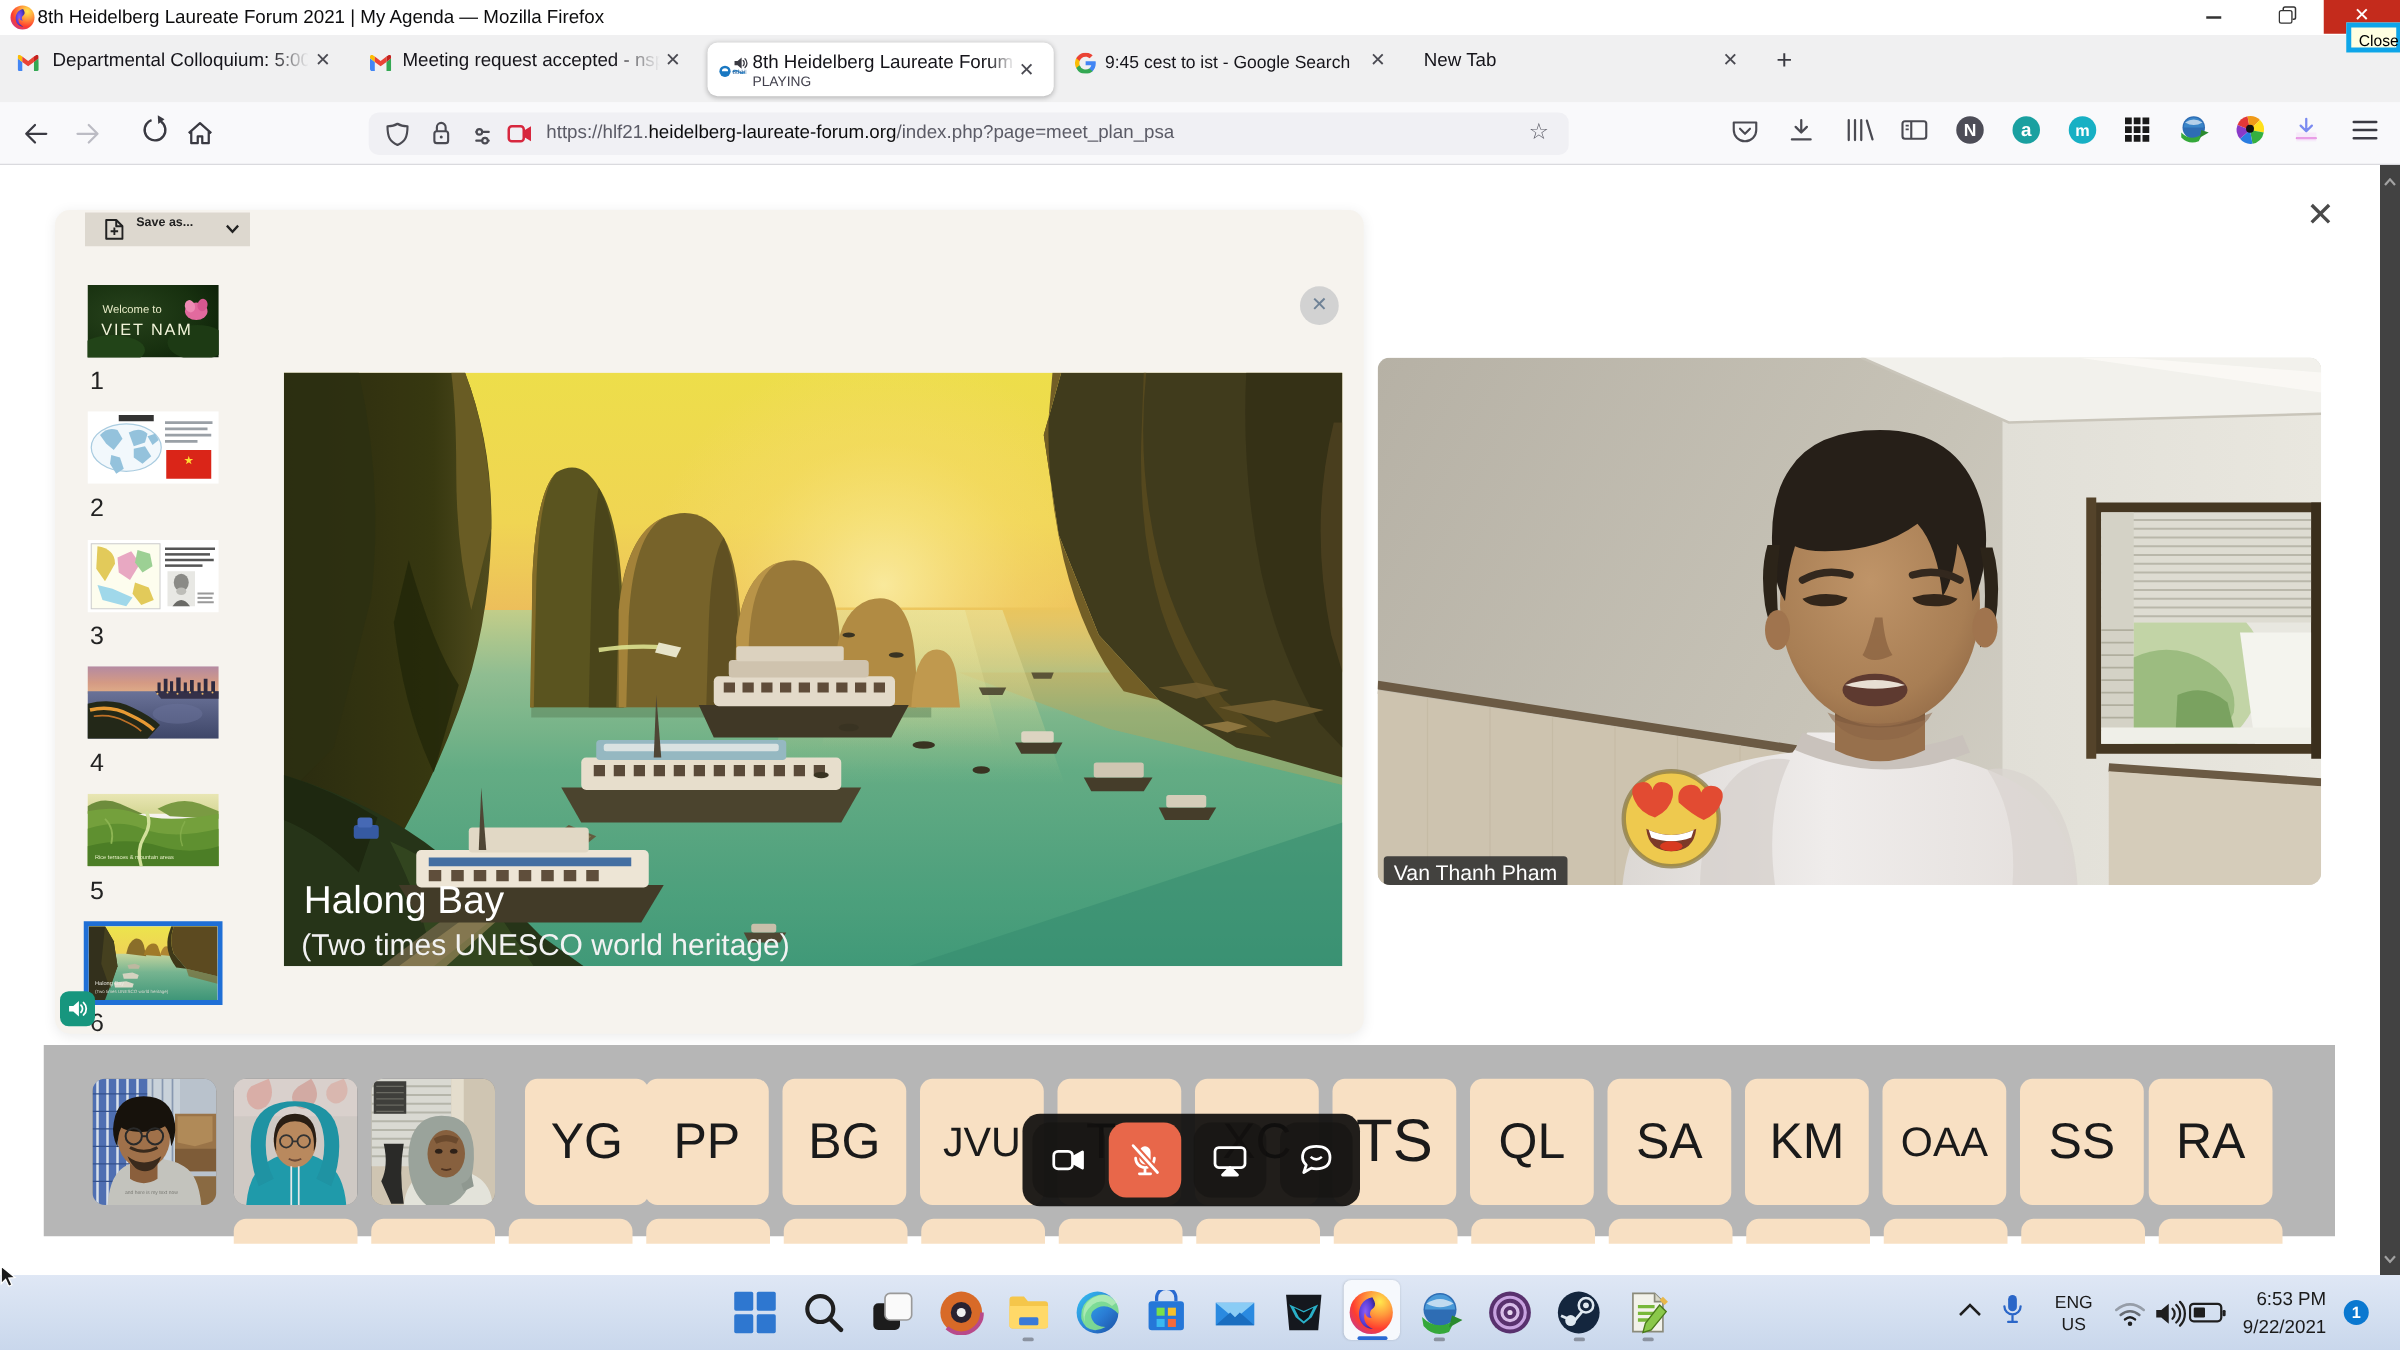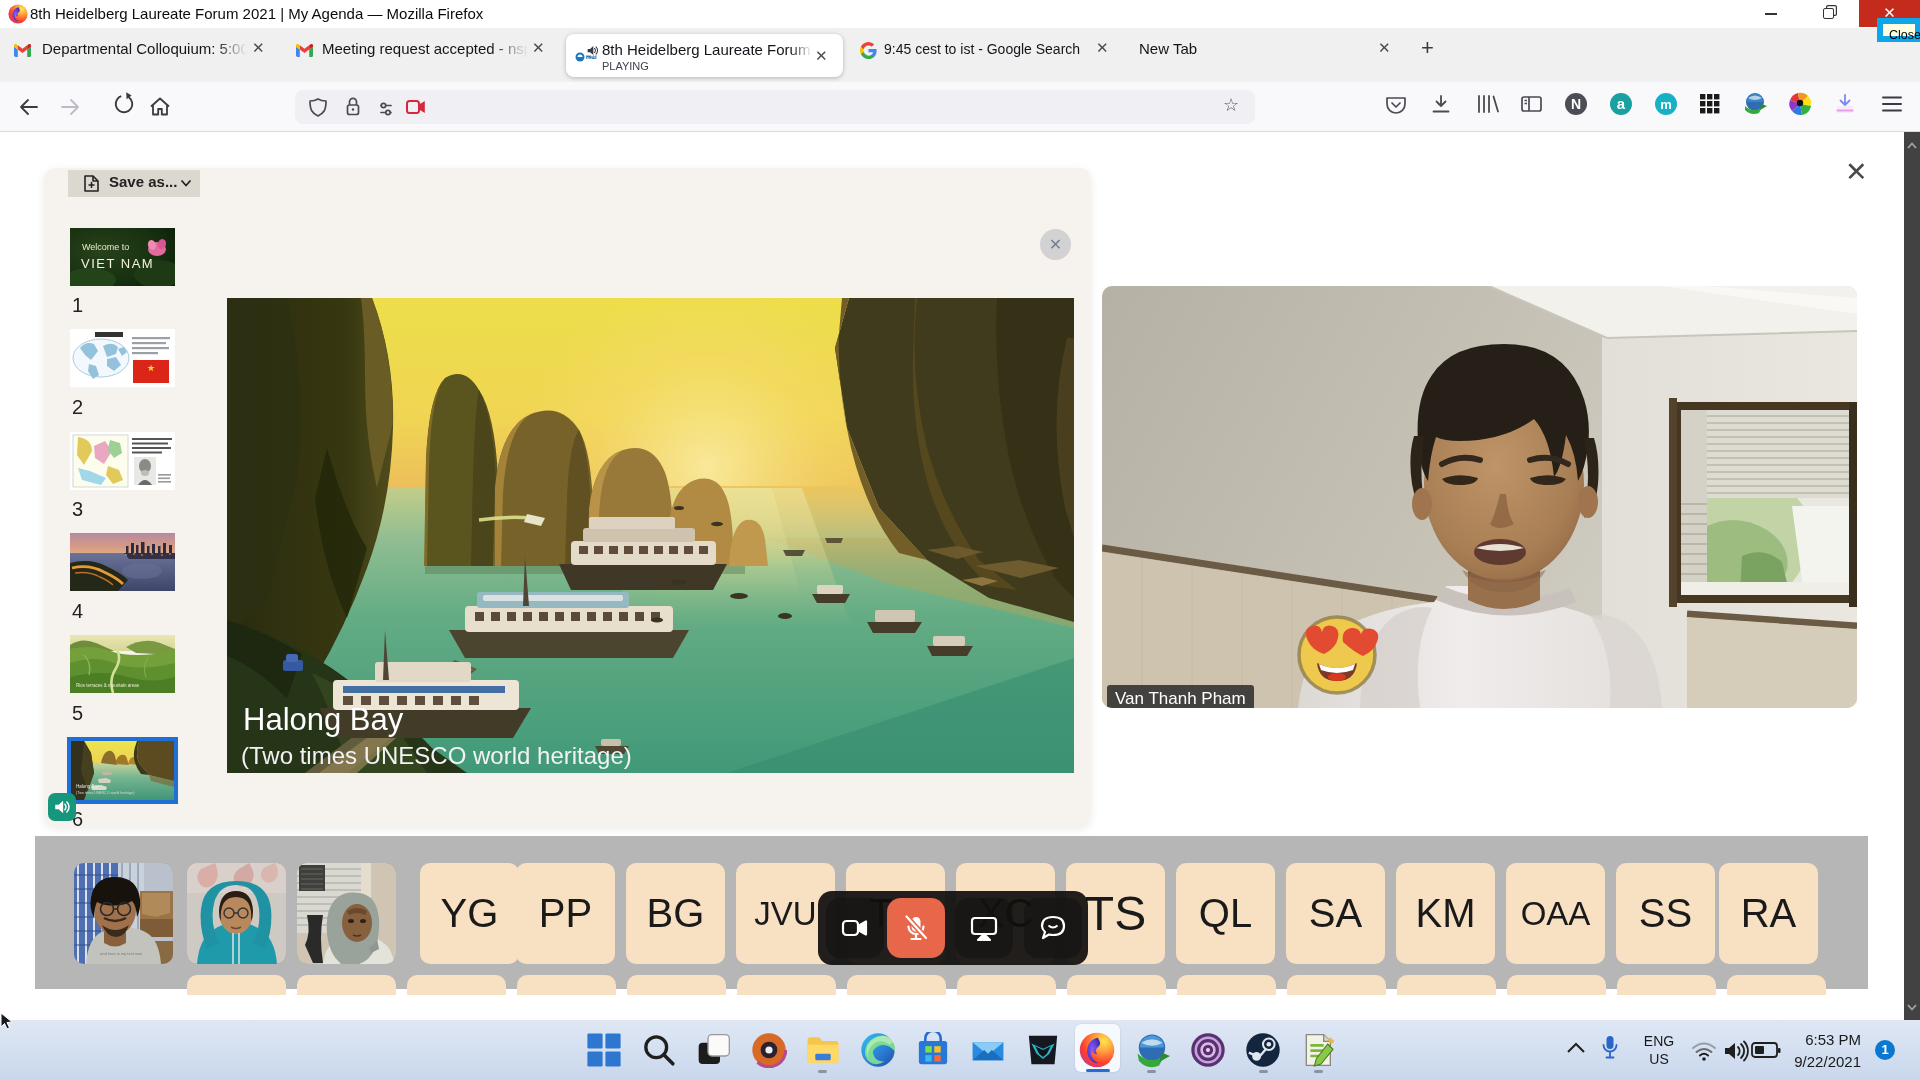--- a/index.html
+++ b/index.html
@@ -19,21 +19,21 @@
   
   #navbar { position:absolute; left:0; top:82px; width:1920px; height:50px; background:#f9f9fb;
      border-bottom:1px solid #dadade; }
   #urlbar { position:absolute; left:295px; top:8px; width:960px; height:34px; background:#f0f0f4;
      border-radius:8px; }
   
   #page { position:absolute; left:0; top:133px; width:1904px; height:887px; background:#ffffff; overflow:hidden; }
   #panel { position:absolute; left:44px; top:35px; width:1047px; height:659px; background:#f6f3ee;
      border-radius:12px; box-shadow:0 2px 10px rgba(0,0,0,0.08); }
   #saveas { position:absolute; left:24px; top:2px; width:132px; height:27px; background:#ddd8cf;
-     font-size:15px; font-weight:bold; color:#222; }
+     font-size:10px; font-weight:bold; color:#222; }
   .thumb { position:absolute; left:26px; width:105px; height:58px; overflow:hidden; }
   .thlabel { position:absolute; left:28px; font-size:20px; color:#222; }
   #slide { position:absolute; left:183px; top:130px; width:847px; height:475px; overflow:hidden; }
   
   #strip { position:absolute; left:35px; top:703px; width:1833px; height:153px; background:#b6b6b6; }
   .tile { position:absolute; top:27px; width:99px; height:101px; border-radius:10px; background:#f8e0c3;
      display:flex; align-items:center; justify-content:center; font-size:40px; color:#1a1a1a; }
   .tile2 { position:absolute; top:139px; width:99px; height:20px; border-radius:10px 10px 0 0; background:#f8e0c3; }
   
   #ctrlbar { position:absolute; left:783px; top:55px; width:270px; height:74px; background:rgba(16,15,14,0.93);
@@ -97,21 +97,21 @@
             <stop offset="100%" stop-color="#3b2a9a"></stop>
         </radialGradient>
       </defs>
       <circle cx="10" cy="10" r="9.6" fill="url(#ffo)"></circle>
       <path d="M10.5 3.2 C6 4, 4.2 8 4.6 11.5 C5 15 7.5 17.3 10.8 17.3 C7 15.8 6.3 12.5 7.2 10 C7.6 12 9 12.6 10.2 12.3 C9 11 9.3 9.2 10.6 8.3 C11.7 7.5 12 6.3 11.4 5 Z" fill="url(#ffi)"></path>
     </svg>
     <div id="titletext">8th Heidelberg Laureate Forum 2021 | My Agenda — Mozilla Firefox</div>
     <div class="abs" style="left:1765px; top:13px; width:12px; height:1.5px; background:#333;"></div>
     <div class="abs" style="left:1823px; top:8px; width:11px; height:11px; border:1.2px solid #333; border-radius:2px; box-shadow:3px -3px 0 -1.2px #fff, 3px -3px 0 0 #333;"></div>
     <div class="abs" style="left:1859px; top:0; width:61px; height:27px; background:#c42b1c; color:#fff; text-align:center; font-size:15px; line-height:25px;">✕</div>
-    <div class="abs" style="left:1877px; top:18px; width:44px; height:24px; background:#ffffe1; border:6px solid #0ea5e9; font-size:12.5px; color:#000; padding:4px 0 0 6px; z-index:60;">Close</div>
+    <div class="abs" style="left:1877px; top:18px; width:44px; height:24px; background:#ffffe1; border:4px solid #0ea5e9; font-size:12.5px; color:#000; padding:4px 0 0 6px; z-index:60;">Close</div>
   </div>
 
   <div id="tabbar">
 
     <svg class="abs" style="left:14px; top:16px;" width="17" height="13">
         <use href="#gmail"></use>
       </svg>
     <div class="tabtxt abs" style="left:42px; top:12px; width:205px; overflow:hidden;
         -webkit-mask-image:linear-gradient(90deg,#000 85%,transparent); mask-image:linear-gradient(90deg,#000 85%,transparent);">Departmental Colloquium: 5:00p</div>
     <div class="tabx abs" style="left:252px; top:11px;">✕</div>
@@ -179,20 +179,21 @@
       <g stroke="#4a4a52" stroke-width="1.7" fill="none" stroke-linecap="round">
         <path d="M86 15.5 h10 M86 22.5 h4.5 M94.5 22.5 h1.5"></path>
         <circle cx="88.5" cy="15.5" r="2.2" fill="#f0f0f4"></circle>
         <circle cx="93" cy="22.5" r="2.2" fill="#f0f0f4"></circle>
       </g>
       <g fill="none" stroke="#d7273e" stroke-width="2">
         <rect x="112" y="11" width="12" height="12" rx="2.5"></rect>
         <path d="M124 15.5 l5 -3 v9 l-5 -3" fill="#d7273e" stroke-width="1.6"></path>
       </g>
     </svg>
+      <div class="abs" style="left:142px; top:7px; font-size:15px; color:#5b5b66;">https://hlf21.<span style="color:#0c0c0d;">heidelberg-laureate-forum.org</span>/index.php?page=meet_plan_psa</div>
       <div class="abs" style="left:928px; top:4px; font-size:18px; color:#5b5b66;">☆</div>
     </div>
     <svg class="abs" style="left:1375px; top:0;" width="540" height="50" viewBox="0 0 540 50">
 
       <g stroke="#4a4a52" stroke-width="1.7" fill="none" stroke-linecap="round" stroke-linejoin="round">
         <path d="M12 16 h18 v6 a9 9 0 0 1 -18 0 Z"></path>
         <path d="M17 21 l4 4 l4 -4"></path>
       </g>
 
       <g stroke="#4a4a52" stroke-width="1.8" fill="none" stroke-linecap="round" stroke-linejoin="round">

